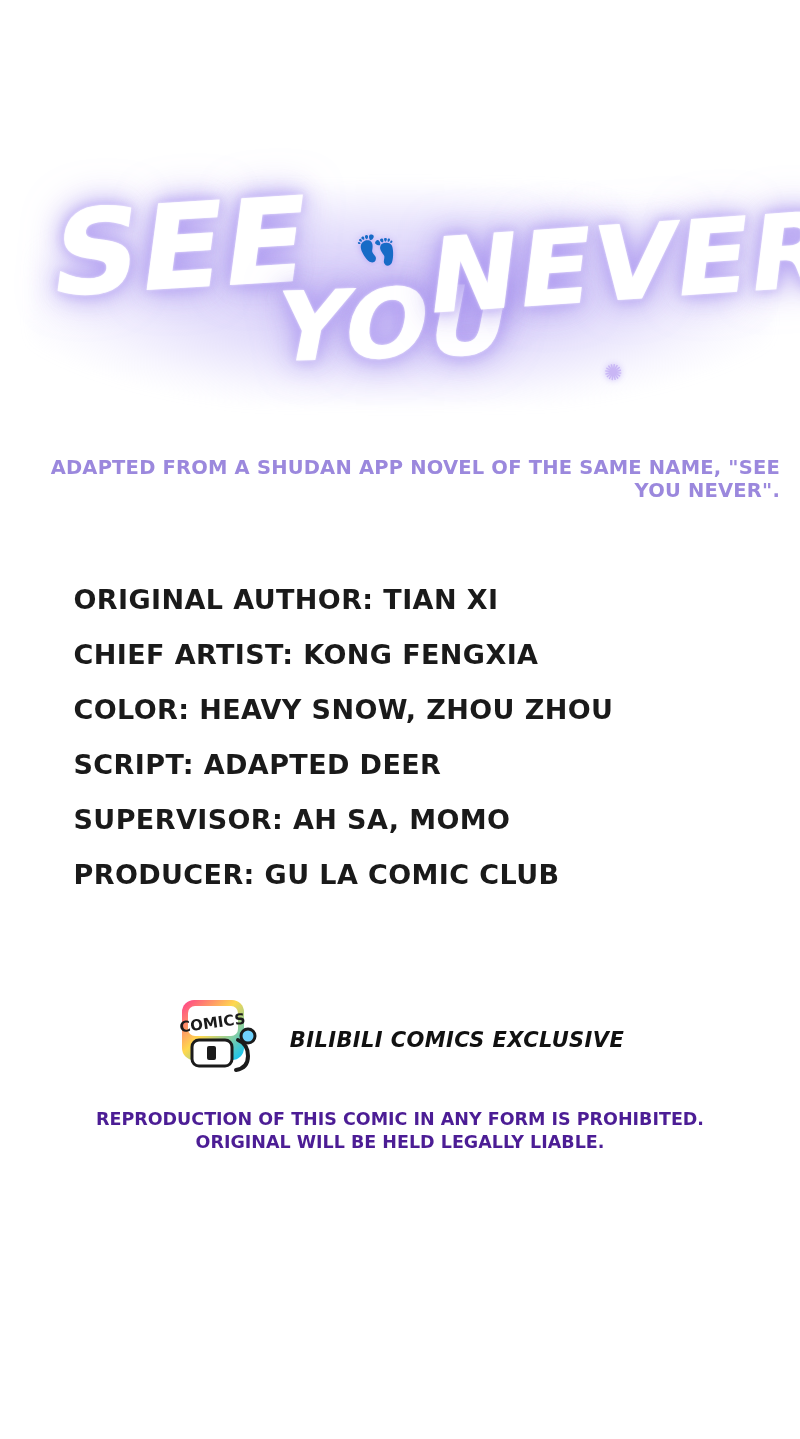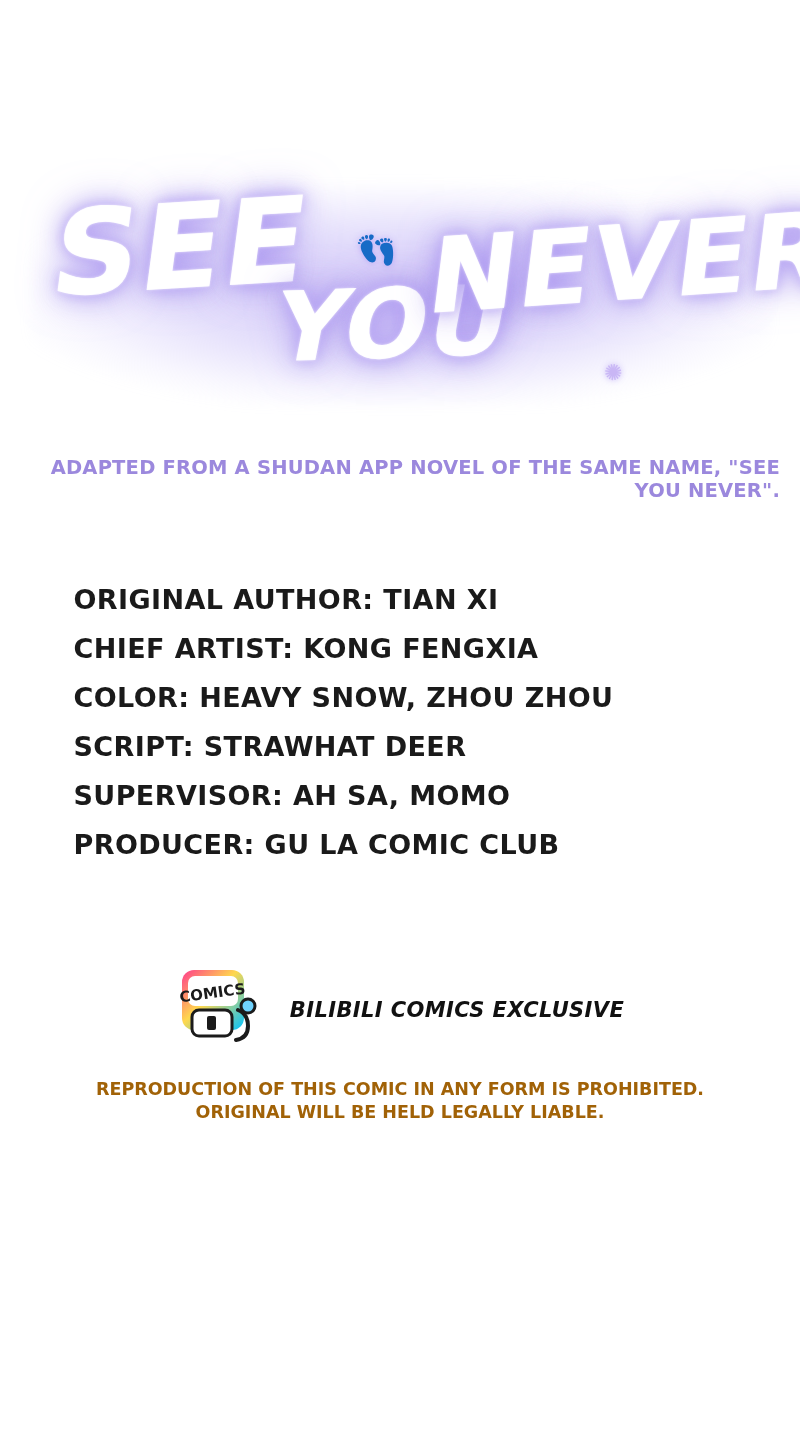--- a/index.html
+++ b/index.html
@@ -117,21 +117,21 @@
     color: #9b88dd;
   }
 
   
   .credits {
     margin-top: 82px;
     width: 653px;
     box-sizing: border-box;
     display: flex;
     flex-direction: column;
-    gap: 16px;
+    gap: 22px;
   }
   .credit-line {
     font-family: "DejaVu Sans", sans-serif;
     font-weight: bold;
     font-size: 27px;
     color: #1a1a1a;
     letter-spacing: 0.4px;
     line-height: 1.22;
     white-space: nowrap;
   }
@@ -164,21 +164,21 @@
   }
 
   .legal {
     margin-top: 22px;
     width: 780px;
     text-align: center;
     font-family: "DejaVu Sans", sans-serif;
     font-weight: bold;
     font-size: 17.5px;
     line-height: 1.32;
-    color: #a16207;
+    color: #4c1d95;
   }
 </style>
 </head>
 <body>
 
 <div class="page">
 
   <div class="title-art">
     <div class="glow"></div>
     <div class="word-see">SEE</div>
@@ -188,21 +188,21 @@
   </div>
 
   <div class="butterfly b2">✺</div>
 
   <div class="adapt-note">ADAPTED FROM A SHUDAN APP NOVEL OF THE SAME NAME, "SEE YOU NEVER".</div>
 
   <div class="credits">
     <div class="credit-line">ORIGINAL AUTHOR: TIAN XI</div>
     <div class="credit-line">CHIEF ARTIST: KONG FENGXIA</div>
     <div class="credit-line">COLOR: HEAVY SNOW, ZHOU ZHOU</div>
-    <div class="credit-line">SCRIPT: STRAWHAT DEER</div>
+    <div class="credit-line">SCRIPT: ADAPTED DEER</div>
     <div class="credit-line">SUPERVISOR: AH SA, MOMO</div>
     <div class="credit-line">PRODUCER: GU LA COMIC CLUB</div>
   </div>
 
   <div class="brand-row">
     <div class="brand-logo">
       <svg width="92" height="92" viewBox="0 0 92 92" xmlns="http://www.w3.org/2000/svg">
         <defs>
           <linearGradient id="lg1" x1="0" y1="0" x2="1" y2="1">
             <stop offset="0" stop-color="#ff3b8d"></stop>

